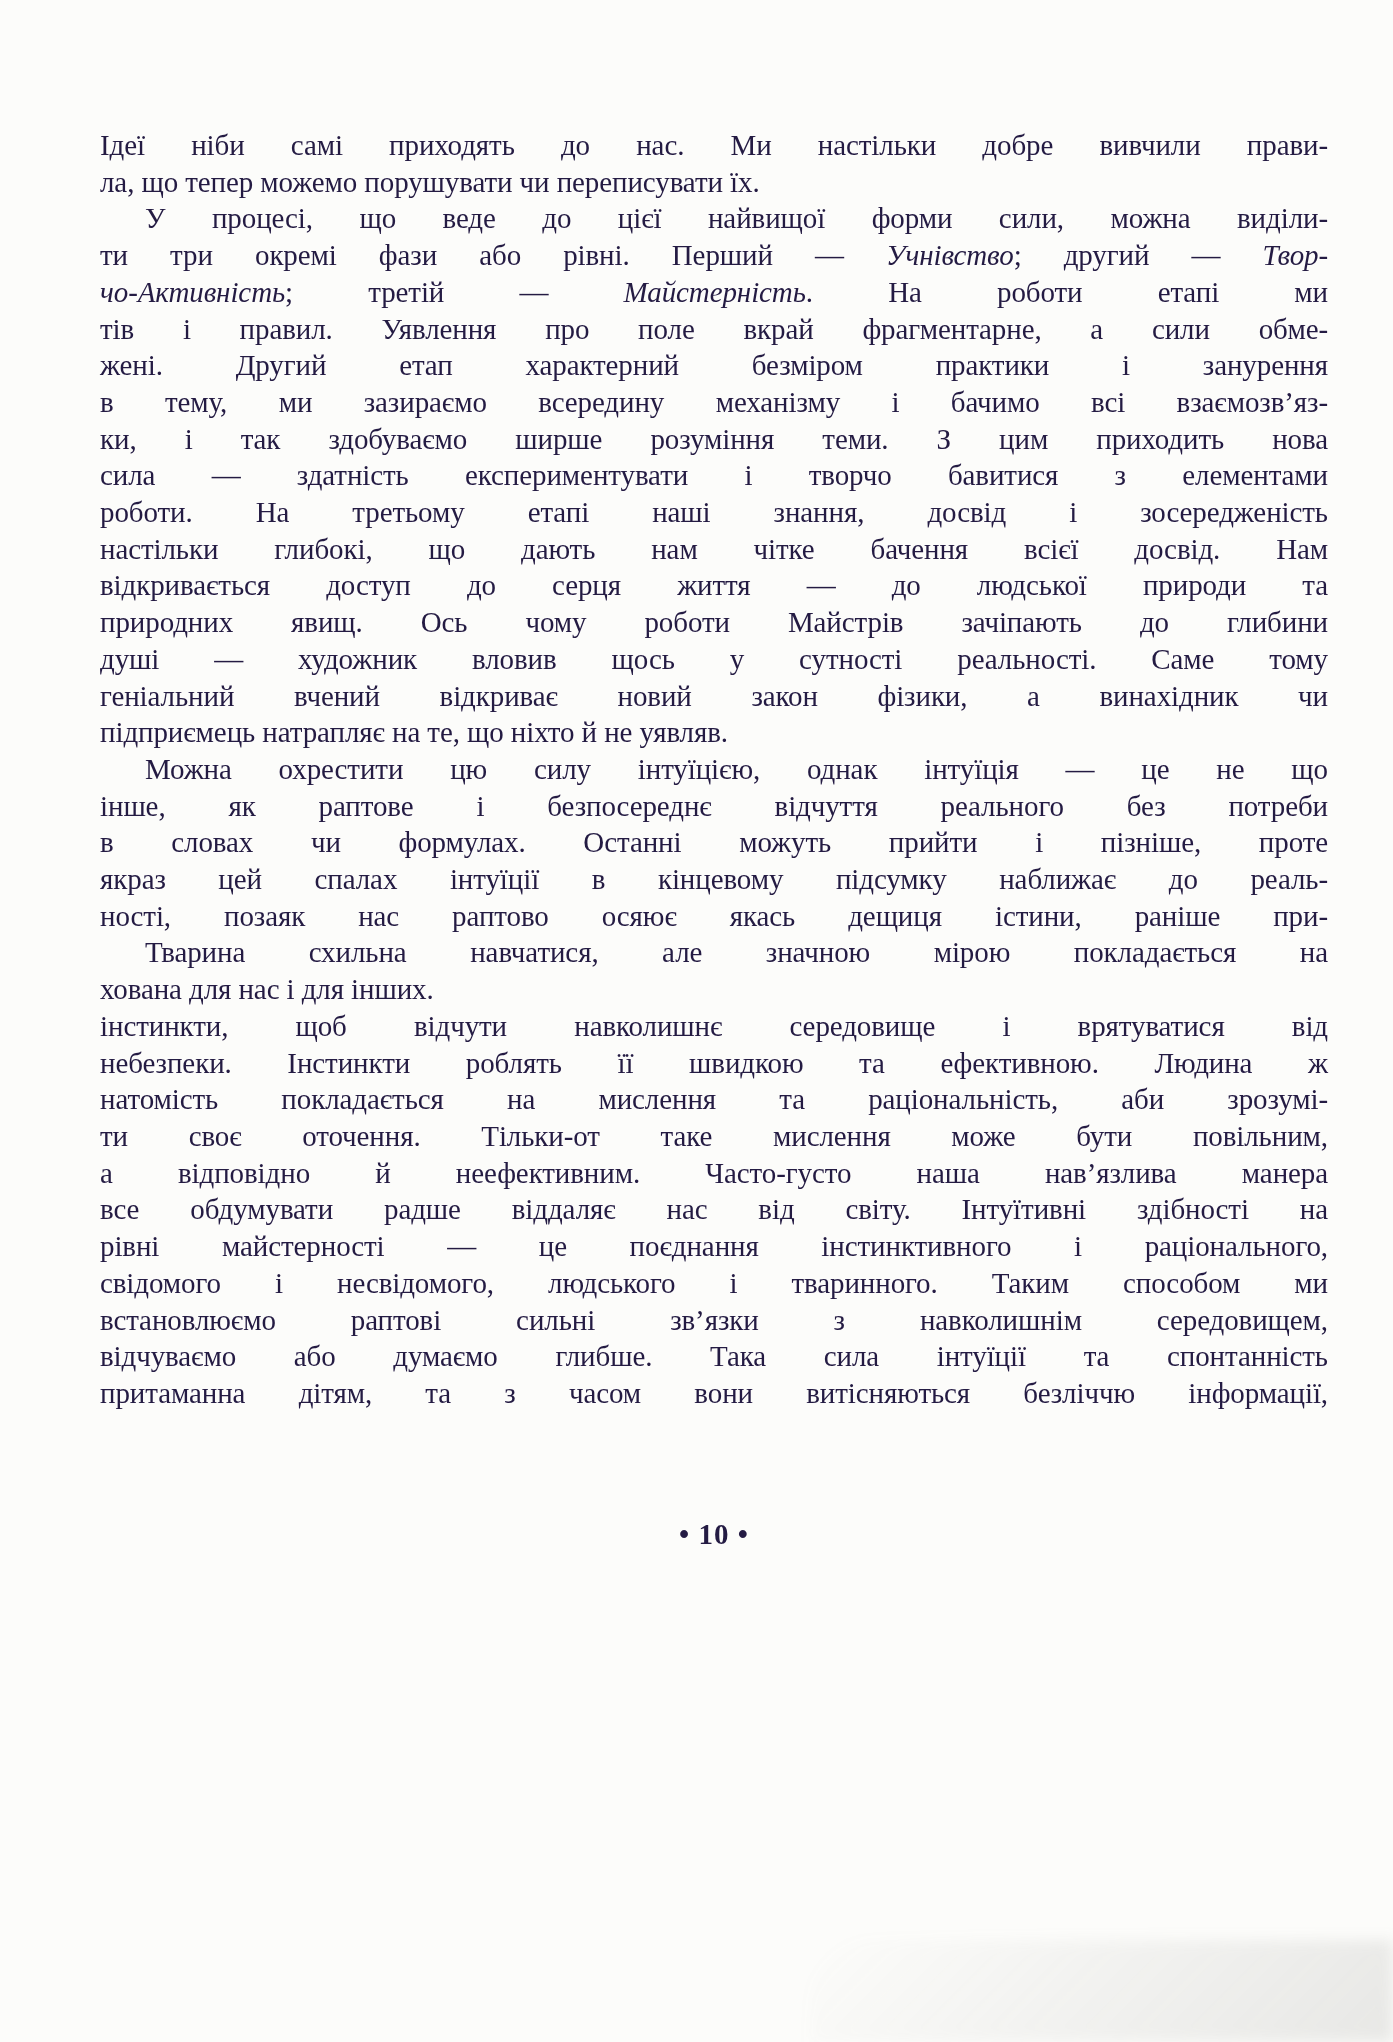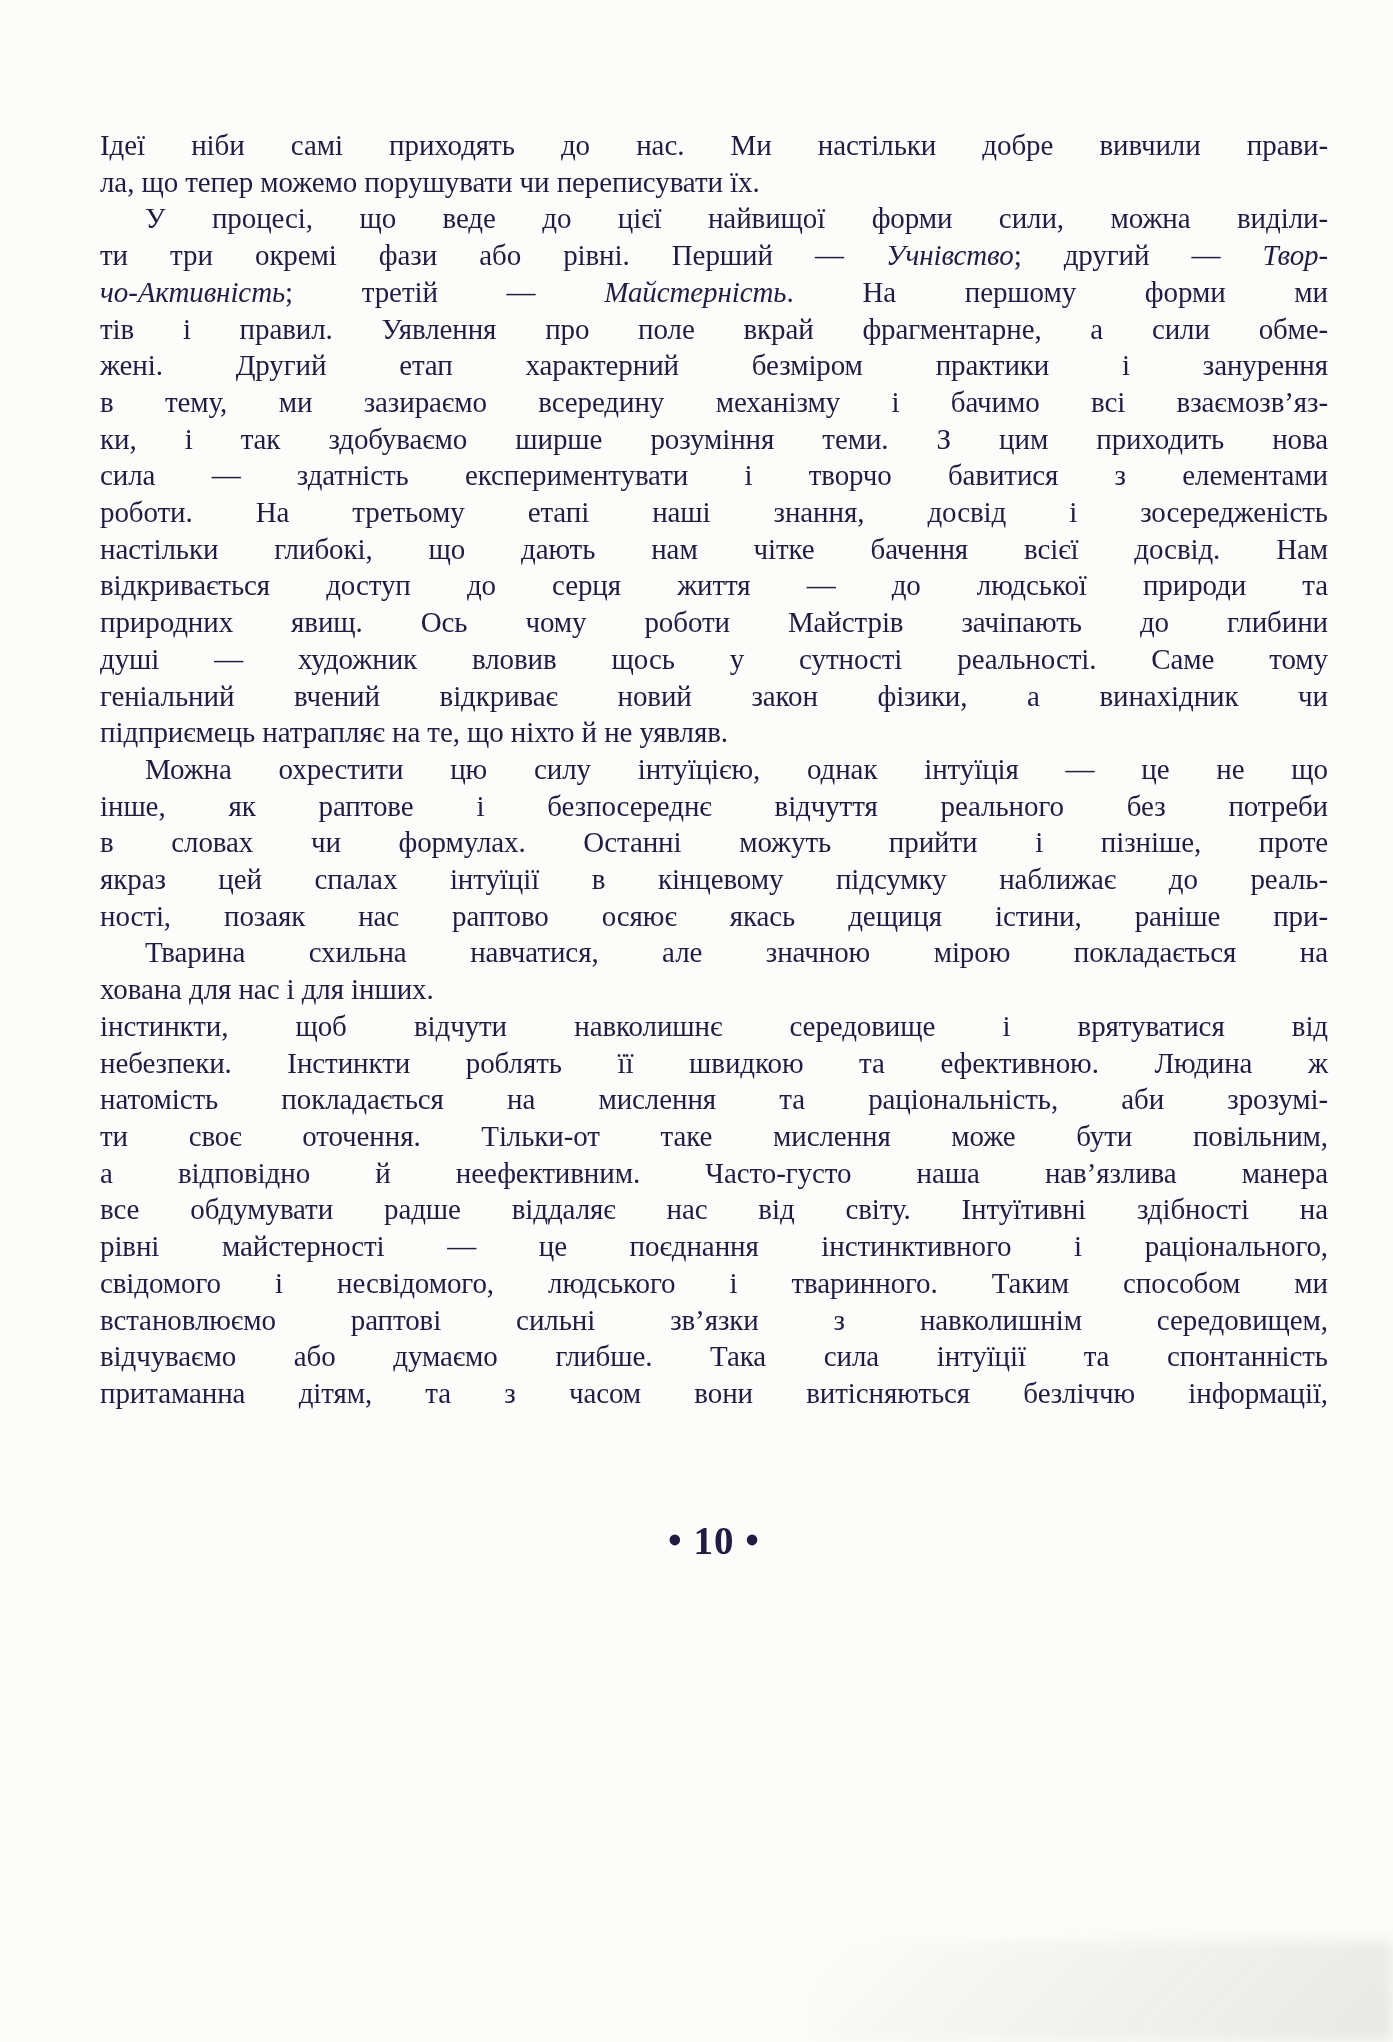--- a/index.html
+++ b/index.html
@@ -41,21 +41,21 @@
   .line .italic {
     font-style: italic;
     margin-top: 35px;
   }
   .page-footer {
     position: absolute;
     left: 100px;
     top: 1518px;
     width: 1228px;
     text-align: center;
-    font-size: 39px;
+    font-size: 29px;
     font-weight: 700;
     letter-spacing: 1px;
   }
   .scan-shadow {
     position: absolute;
     left: 810px;
     top: 1940px;
     width: 583px;
     height: 102px;
     background: linear-gradient(135deg,
@@ -69,21 +69,21 @@
 </style>
 </head>
 <body>
 
 <div class="page">
   <main class="text-block">
       <div class="line"><span>Ідеї ніби самі приходять до нас. Ми настільки добре вивчили прави-</span></div>
       <div class="line last"><span>ла, що тепер можемо порушувати чи переписувати їх.</span></div>
       <div class="line indent"><span>У процесі, що веде до цієї найвищої форми сили, можна виділи-</span></div>
       <div class="line"><span>ти три окремі фази або рівні. Перший — </span><span class="italic">Учнівство</span><span>; другий — </span><span class="italic">Твор-</span></div>
-      <div class="line"><span class="italic">чо-Активність</span><span>; третій — </span><span class="italic">Майстерність</span><span>. На першому форми ми</span></div>
+      <div class="line"><span class="italic">чо-Активність</span><span>; третій — </span><span class="italic">Майстерність</span><span>. На роботи етапі ми</span></div>
       <div class="line"><span>тів і правил. Уявлення про поле вкрай фрагментарне, а сили обме-</span></div>
       <div class="line"><span>жені. Другий етап характерний безміром практики і занурення</span></div>
       <div class="line"><span>в тему, ми зазираємо всередину механізму і бачимо всі взаємозв’яз-</span></div>
       <div class="line"><span>ки, і так здобуваємо ширше розуміння теми. З цим приходить нова</span></div>
       <div class="line"><span>сила — здатність експериментувати і творчо бавитися з елементами</span></div>
       <div class="line"><span>роботи. На третьому етапі наші знання, досвід і зосередженість</span></div>
       <div class="line"><span>настільки глибокі, що дають нам чітке бачення всієї досвід. Нам</span></div>
       <div class="line"><span>відкривається доступ до серця життя — до людської природи та</span></div>
       <div class="line"><span>природних явищ. Ось чому роботи Майстрів зачіпають до глибини</span></div>
       <div class="line"><span>душі — художник вловив щось у сутності реальності. Саме тому</span></div>

